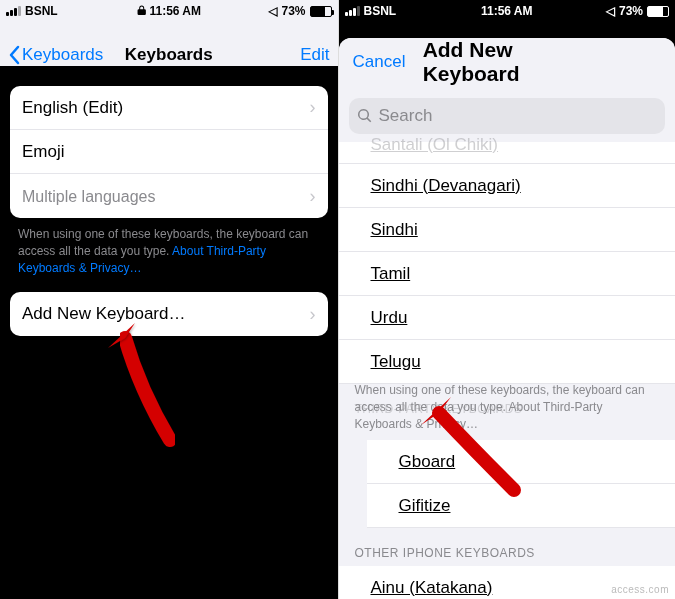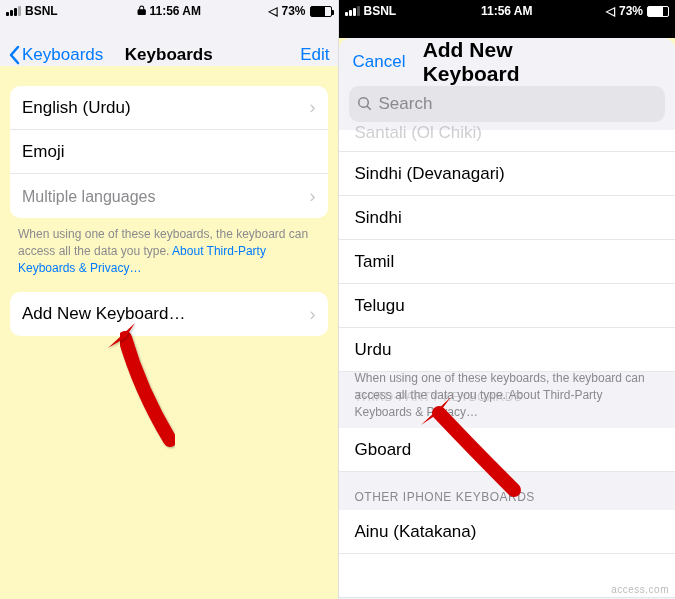--- a/index.html
+++ b/index.html
@@ -1,18 +1,18 @@
 <!DOCTYPE html>
 <html><head>
 <meta charset="utf-8">
 <style>
   * { margin: 0; padding: 0; box-sizing: border-box; -webkit-font-smoothing: antialiased; }
   body { font-family: -apple-system, "Helvetica Neue", Arial, sans-serif; background: #fff; width: 675px; height: 599px; overflow: hidden; position: relative; }
   .container { display: flex; width: 675px; height: 599px; }
-  .phone { width: 337.5px; height: 599px; background: #fef9c3; position: relative; overflow: hidden; }
+  .phone { width: 337.5px; height: 599px; background: #000000; position: relative; overflow: hidden; }
   .phone.right { border-left: 1px solid #ddd; }
 
   
   .status-bar { height: 22px; display: flex; align-items: center; justify-content: space-between; padding: 0 6px; font-size: 12px; font-weight: 600; background: #fff; }
   .status-left, .status-right { display: flex; align-items: center; gap: 4px; }
   .status-center { position: absolute; left: 50%; transform: translateX(-50%); display: flex; align-items: center; gap:3px;}
   .sb-dots { display:flex; gap:1px; align-items:flex-end;}
   .dot { width:3px; background:#000; border-radius:1px; }
   .d1{height:4px;} .d2{height:6px;} .d3{height:8px;} .d4{height:10px;opacity:.3;}
   .battery { width:22px; height:11px; border:1px solid #000; border-radius:2px; position:relative; display:flex; align-items:center;}
@@ -35,25 +35,25 @@
   .chev { color:#c7c7cc; font-size:18px;}
 
   .footer-note { font-size:12px; color:#8a8a8e; padding:8px 18px 0 18px; line-height:1.4;}
   .footer-note .link { color:#007aff; }
 
   
   .modal-sheet { position:absolute; top:38px; left:0; right:0; bottom:0; background:#f2f2f7; border-radius:12px 12px 0 0; overflow:hidden;}
   .modal-nav { height:48px; display:flex; align-items:center; justify-content:space-between; padding:0 14px; position:relative; background:#f2f2f7;}
   .modal-title { position:absolute; left:50%; transform:translateX(-50%); font-size:21px; font-weight:600; color:#000;}
   .modal-cancel { color:#007aff; font-size:17px;}
-  .searchbar { margin:0 10px 8px 10px; height:36px; background:#e4e4e9; border-radius:10px; display:flex; align-items:center; padding:0 8px; color:#8a8a8e; font-size:17px; gap:6px;}
+  .searchbar { margin:12px 10px 8px 10px; height:36px; background:#e4e4e9; border-radius:10px; display:flex; align-items:center; padding:0 8px; color:#8a8a8e; font-size:17px; gap:6px;}
   .searchbar svg{width:16px;height:16px;fill:#8a8a8e;}
 
   .plainlist { background:#fff;}
-  .plain-row { height:44px; padding:0 16px; display:flex; align-items:center; border-bottom:0.5px solid #e5e5ea; font-size:17px; color:#000;}
+  .plain-row { height:44px; padding:0 32px; display:flex; align-items:center; border-bottom:0.5px solid #e5e5ea; font-size:17px; color:#000;text-decoration:underline;}
   .section-header { font-size:12px; color:#8a8a8e; padding:18px 16px 6px 16px; text-transform:uppercase; letter-spacing:0.5px; background:#f2f2f7;}
   .overlay-note { position:absolute; font-size:12px; color:#8a8a8e; line-height:1.4; padding:0 16px;}
 
   
   .arrow { position:absolute; pointer-events:none; }
   .arrow svg { overflow:visible; }
 
   .watermark { position:absolute; right:6px; bottom:4px; font-size:10px; color:#bbb; letter-spacing:0.5px;}
 </style>
 </head>
@@ -94,21 +94,21 @@
           </svg>
         <span>Keyboards</span>
       </div>
       <div class="nav-title">Keyboards</div>
       <div class="nav-right">Edit</div>
     </div>
 
     <div class="section">
       <div class="row">
         <div class="row-main">
-            <span>English (Urdu)</span>
+            <span>English (Edit)</span>
           </div>
         <span class="chev">›</span>
       </div>
       <div class="row">
         <div class="row-main">
             <span>Emoji</span>
           </div>
       </div>
       <div class="row">
         <div class="row-main">
@@ -188,37 +188,40 @@
         <div class="plain-row">
             <span>Sindhi (Devanagari)</span>
           </div>
         <div class="plain-row">
             <span>Sindhi</span>
           </div>
         <div class="plain-row">
             <span>Tamil</span>
           </div>
         <div class="plain-row">
+            <span>Urdu</span>
+          </div>
+        <div class="plain-row">
             <span>Telugu</span>
-          </div>
-        <div class="plain-row">
-            <span>Urdu</span>
           </div>
       </div>
 
       <div style="position:relative;">
         <div class="section-header" style="opacity:.35;">THIRD-PARTY KEYBOARDS</div>
         <div class="overlay-note" style="top:-2px;">
           <span>When using one of these keyboards, the keyboard can access all the data you type. </span><span class="link">About Third-Party Keyboards &amp; Privacy…</span>
         </div>
       </div>
 
-      <div class="plainlist" style="margin-top:18px;">
+      <div class="plainlist" style="margin-top:18px;margin-left:28px;">
         <div class="plain-row">
             <span>Gboard</span>
+          </div>
+        <div class="plain-row">
+            <span>Gifitize</span>
           </div>
       </div>
 
       <div class="section-header">OTHER IPHONE KEYBOARDS</div>
       <div class="plainlist">
         <div class="plain-row">
             <span>Ainu (Katakana)</span>
           </div>
         <div class="plain-row"></div>
       </div>

